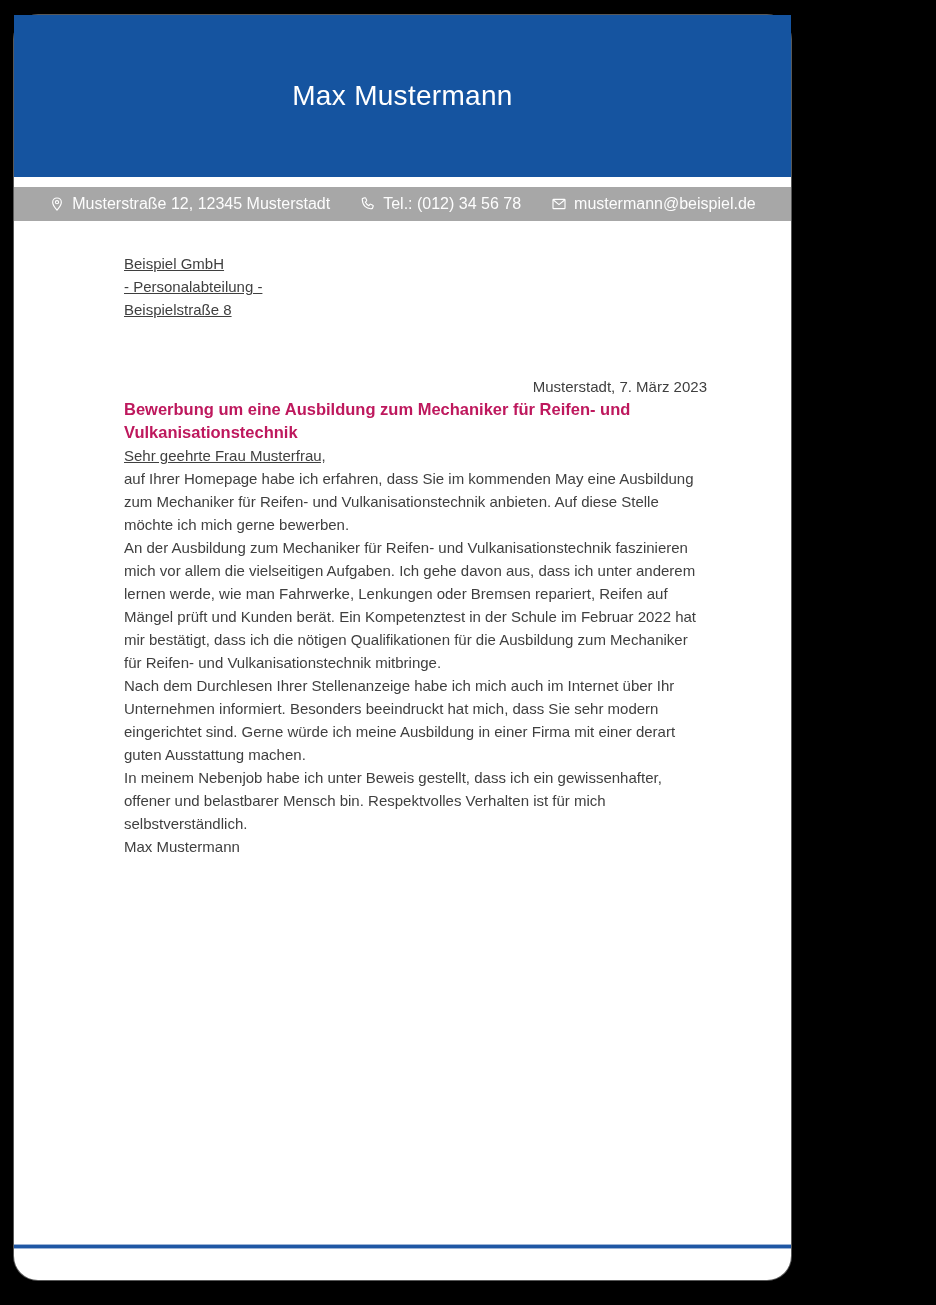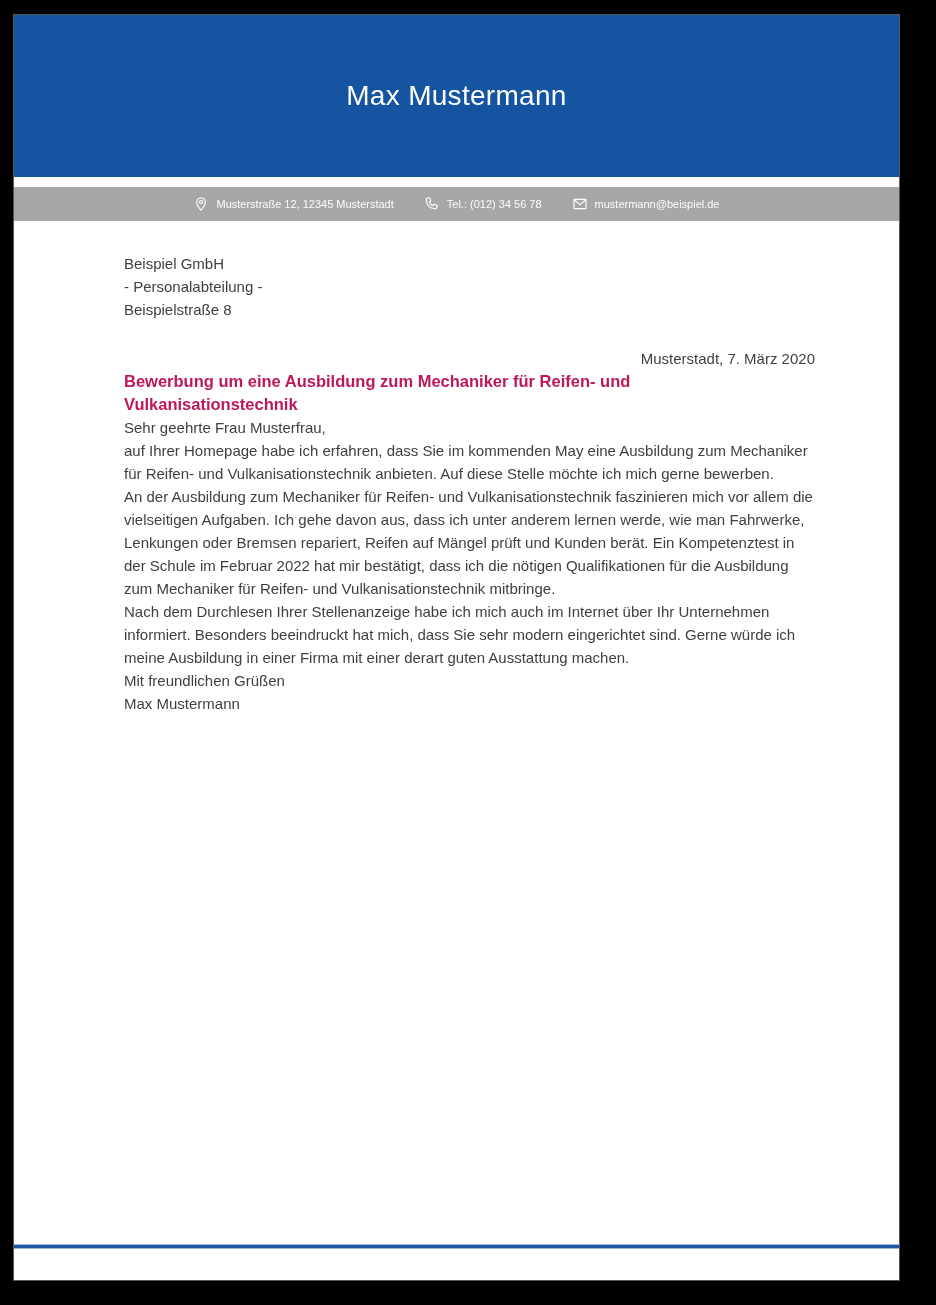--- a/index.html
+++ b/index.html
@@ -7,23 +7,24 @@
   body {
     width: 936px; height: 1305px;
     background: #000000;
     font-family: "Liberation Sans", sans-serif;
     position: relative;
     overflow: hidden;
   }
   .page {
     position: absolute;
     left: 14px; top: 15px;
-    width: 885px; height: 1265px;
+    width: 777px; height: 1265px;
     background: #ffffff;
     box-shadow: 0 0 0 1px rgba(160,160,160,.55);
+    border-radius: 24px;
   }
   .header-band {
     height: 162px;
     background: #1554A0;
     display: flex;
     align-items: center;
     justify-content: center;
   }
   .header-band h1 {
     margin: 0;
@@ -34,21 +35,21 @@
   }
   .contact-bar {
     margin-top: 10px;
     height: 34px;
     background: #A7A7A7;
     display: flex;
     align-items: center;
     justify-content: center;
     gap: 30px;
     color: #fdfdfd;
-    font-size: 11px;
+    font-size: 16px;
   }
   .contact-item {
     display: inline-flex;
     align-items: center;
     gap: 7px;
     white-space: nowrap;
   }
   .contact-item svg {
     width: 16px; height: 16px;
     display: block;
@@ -59,31 +60,31 @@
     stroke-linejoin: round;
   }
   .letter {
     padding: 31px 84px 0 110px;
     color: #3F3F3F;
     font-size: 15px;
     line-height: 23px;
   }
   .letter p { margin: 0; }
   .address-line { display: block; }
-  .address-block { margin-bottom: 26px; }
+  .address-block { margin-bottom: 54px; text-decoration: underline; }
   .date-line { text-align: right; margin-bottom: 37px; }
   .subject {
     font-weight: 700;
     color: #be185d;
     font-size: 16.5px;
     line-height: 23px;
     max-width: 565px;
     margin-bottom: 33px;
   }
-  .salutation { margin-bottom: 15px; }
+  .salutation { margin-bottom: 15px; text-decoration: underline; }
   .body-par { margin-bottom: 15px; }
   .closing { margin-bottom: 39px; }
   .signature { margin-bottom: 0; }
   .accent-rule {
     position: absolute;
     left: 0; right: 0;
     bottom: 31px;
     height: 5px;
     background: linear-gradient(to bottom, #9DB4D6 0%, #9DB4D6 18%, #1F57A4 18%, #1F57A4 82%, #9DB4D6 82%, #9DB4D6 100%);
   }
@@ -127,31 +128,31 @@
   </div>
 
   <div class="letter">
 
     <div class="address-block">
       <span class="address-line">Beispiel GmbH</span>
       <span class="address-line">- Personalabteilung -</span>
       <span class="address-line">Beispielstraße 8</span>
     </div>
 
-    <p class="date-line">Musterstadt, 7. März 2020</p>
+    <p class="date-line">Musterstadt, 7. März 2023</p>
 
     <p class="subject">Bewerbung um eine Ausbildung zum Mechaniker für Reifen- und Vulkanisationstechnik</p>
 
     <p class="salutation">Sehr geehrte Frau Musterfrau,</p>
 
     <p class="body-par">auf Ihrer Homepage habe ich erfahren, dass Sie im kommenden May eine Ausbildung zum Mechaniker für Reifen- und Vulkanisationstechnik anbieten. Auf diese Stelle möchte ich mich gerne bewerben.</p>
     <p class="body-par">An der Ausbildung zum Mechaniker für Reifen- und Vulkanisationstechnik faszinieren mich vor allem die vielseitigen Aufgaben. Ich gehe davon aus, dass ich unter anderem lernen werde, wie man Fahrwerke, Lenkungen oder Bremsen repariert, Reifen auf Mängel prüft und Kunden berät. Ein Kompetenztest in der Schule im Februar 2022 hat mir bestätigt, dass ich die nötigen Qualifikationen für die Ausbildung zum Mechaniker für Reifen- und Vulkanisationstechnik mitbringe.</p>
     <p class="body-par">Nach dem Durchlesen Ihrer Stellenanzeige habe ich mich auch im Internet über Ihr Unternehmen informiert. Besonders beeindruckt hat mich, dass Sie sehr modern eingerichtet sind. Gerne würde ich meine Ausbildung in einer Firma mit einer derart guten Ausstattung machen.</p>
+    <p class="body-par">In meinem Nebenjob habe ich unter Beweis gestellt, dass ich ein gewissenhafter, offener und belastbarer Mensch bin. Respektvolles Verhalten ist für mich selbstverständlich.</p>
 
-    <p class="closing">Mit freundlichen Grüßen</p>
 
     <p class="signature">Max Mustermann</p>
 
   </div>
 
   <div class="accent-rule"></div>
 
 </div>
 
 </body></html>

